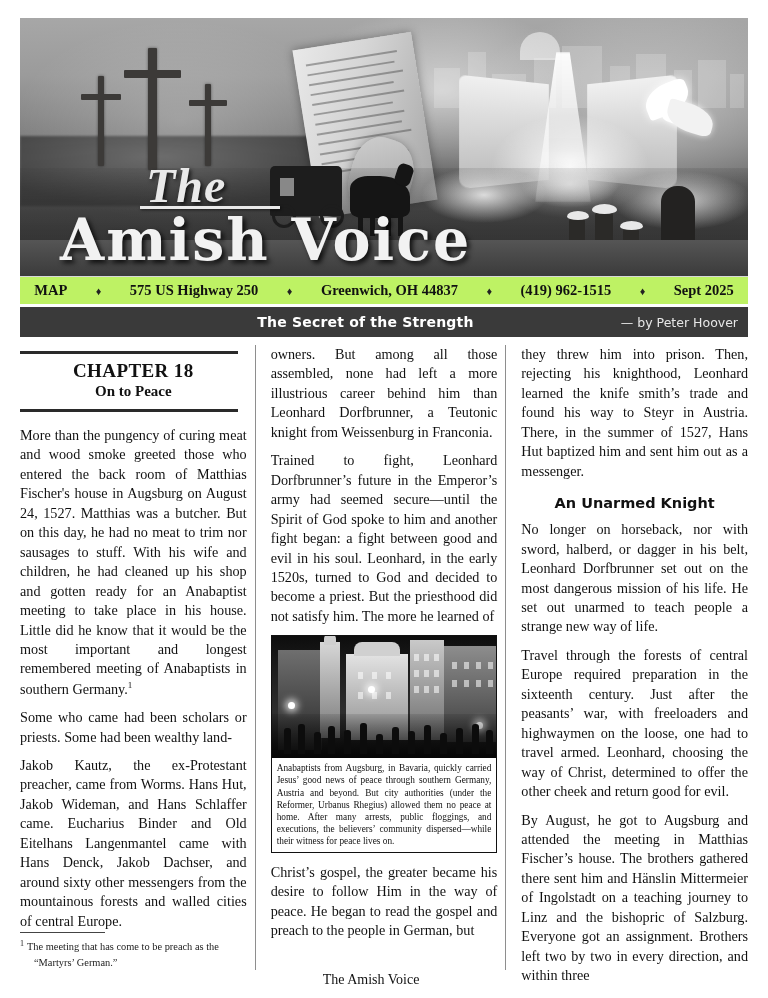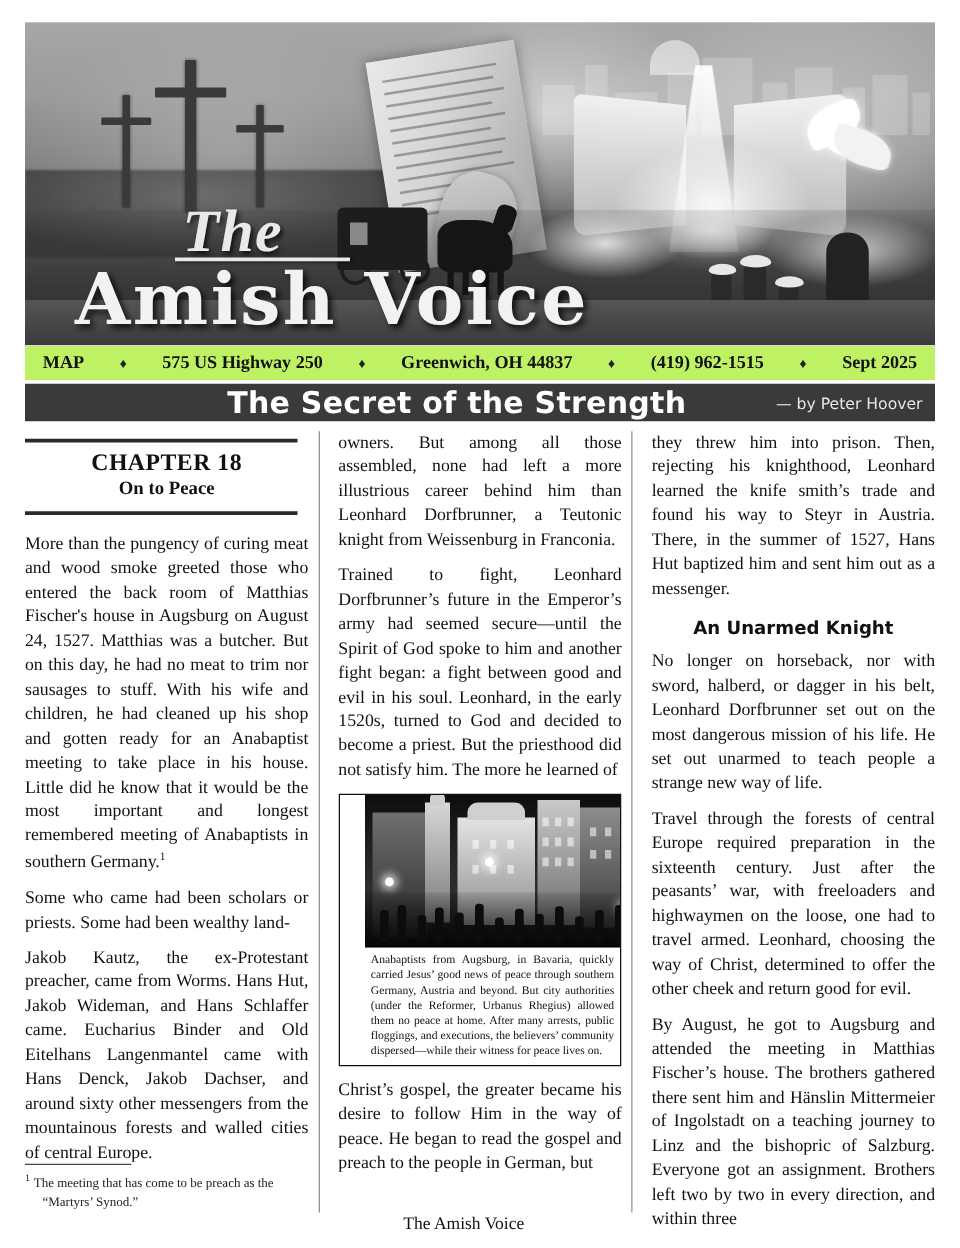--- a/index.html
+++ b/index.html
@@ -158,21 +158,21 @@
   .infobar .dia{font-size:11px;color:#222;}
 
   
   .titlebar{
     position:absolute;left:20px;top:307px;width:728px;height:30px;
     background:#3a3a3a;
     display:flex;align-items:center;
   }
   .titlebar .t{
     flex:1;text-align:center;color:#fff;
-    font-family:"DejaVu Sans", sans-serif;font-weight:700;font-size:24px;
+    font-family:"DejaVu Sans", sans-serif;font-weight:700;font-size:14px;
     letter-spacing:.2px;padding-left:90px;
   }
   .titlebar .by{
     color:#e7e7e7;font-family:"DejaVu Sans", sans-serif;font-size:12.5px;
     padding-right:10px;white-space:nowrap;
   }
 
   
   .cols{
     position:absolute;left:20px;top:345px;width:728px;height:625px;
@@ -210,21 +210,21 @@
   }
   .fnrule{width:85px;height:1px;background:#444;margin-bottom:5px;}
   .fntext{
     font-family:"Liberation Serif", serif;font-size:10.4px;line-height:1.45;
     color:#222;text-align:justify;
   }
   .fntext .fnum{font-size:8px;vertical-align:super;margin-right:3px;}
   .fntext .ind{display:block;padding-left:14px;}
 
   
-  .figure{margin:6px 0 10px 0;border:1.6px solid #111;background:#fff;padding-left:20px;}
+  .figure{margin:6px 0 10px 0;border:1.6px solid #111;background:#fff;}
   .figimg{
     height:122px;width:100%;position:relative;overflow:hidden;
     background:linear-gradient(180deg,#0d0d0d 0%,#1f1f1f 30%,#2e2e2e 62%,#161616 100%);
   }
   .figimg .bldA{position:absolute;left:6px;top:14px;width:44px;height:100px;background:linear-gradient(180deg,#6f6f6f,#2a2a2a);}
   .figimg .tower{position:absolute;left:48px;top:6px;width:20px;height:96px;background:linear-gradient(180deg,#d7d7d7,#7a7a7a);}
   .figimg .tower:after{content:"";position:absolute;left:4px;top:-9px;width:12px;height:12px;background:#cfcfcf;border-radius:50% 50% 0 0;}
   .figimg .gable{position:absolute;left:74px;top:18px;width:62px;height:86px;background:linear-gradient(180deg,#e3e3e3,#8f8f8f);}
   .figimg .gable:before{content:"";position:absolute;left:8px;top:-12px;width:46px;height:14px;background:#d0d0d0;border-radius:8px 8px 0 0;}
   .figimg .bldB{position:absolute;left:138px;top:4px;width:34px;height:100px;background:linear-gradient(180deg,#c9c9c9,#6d6d6d);}
@@ -366,21 +366,21 @@
       </div>
 
       <p><span>More than the pungency of curing meat and wood smoke greeted those who entered the back room of Matthias Fischer's house in Augsburg on August 24, 1527. Matthias was a butcher. But on this day, he had no meat to trim nor sausages to stuff. With his wife and children, he had cleaned up his shop and gotten ready for an Anabaptist meeting to take place in his house. Little did he know that it would be the most important and longest remembered meeting of Anabaptists in southern Germany.</span><span class="sup">1</span></p>
       <p>Some who came had been scholars or priests. Some had been wealthy land-</p>
       <p>Jakob Kautz, the ex-Protestant preacher, came from Worms. Hans Hut, Jakob Wideman, and Hans Schlaffer came. Eucharius Binder and Old Eitelhans Langenmantel came with Hans Denck, Jakob Dachser, and around sixty other messengers from the mountainous forests and walled cities of central Europe.</p>
 
       <div class="footnote">
         <div class="fnrule"></div>
         <div class="fntext">
           <span class="fnum">1</span><span>The meeting that has come to be preach as the</span>
-          <span class="ind">“Martyrs’ Synod.”</span>
+          <span class="ind">“Martyrs’ German.”</span>
         </div>
       </div>
     </div>
 
     <div class="col c2">
       <p>owners. But among all those assembled, none had left a more illustrious career behind him than Leonhard Dorfbrunner, a Teutonic knight from Weissenburg in Franconia.</p>
       <p>Trained to fight, Leonhard Dorfbrunner’s future in the Emperor’s army had seemed secure—until the Spirit of God spoke to him and another fight began: a fight between good and evil in his soul. Leonhard, in the early 1520s, turned to God and decided to become a priest. But the priesthood did not satisfy him. The more he learned of</p>
 
       <div class="figure">
         <div class="figimg">

